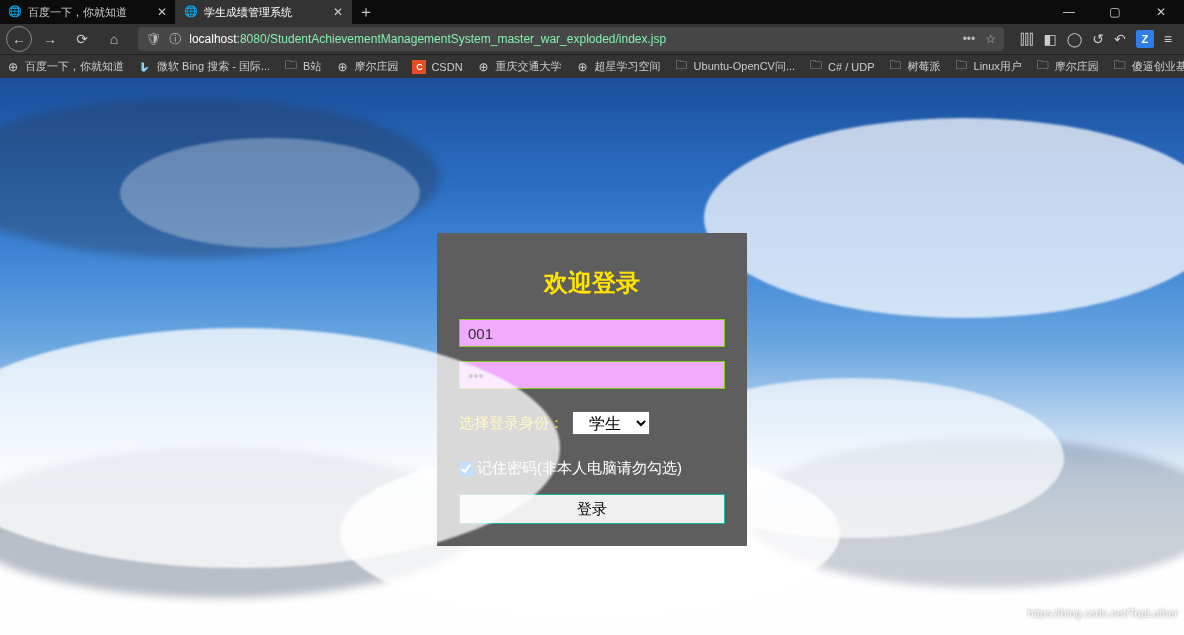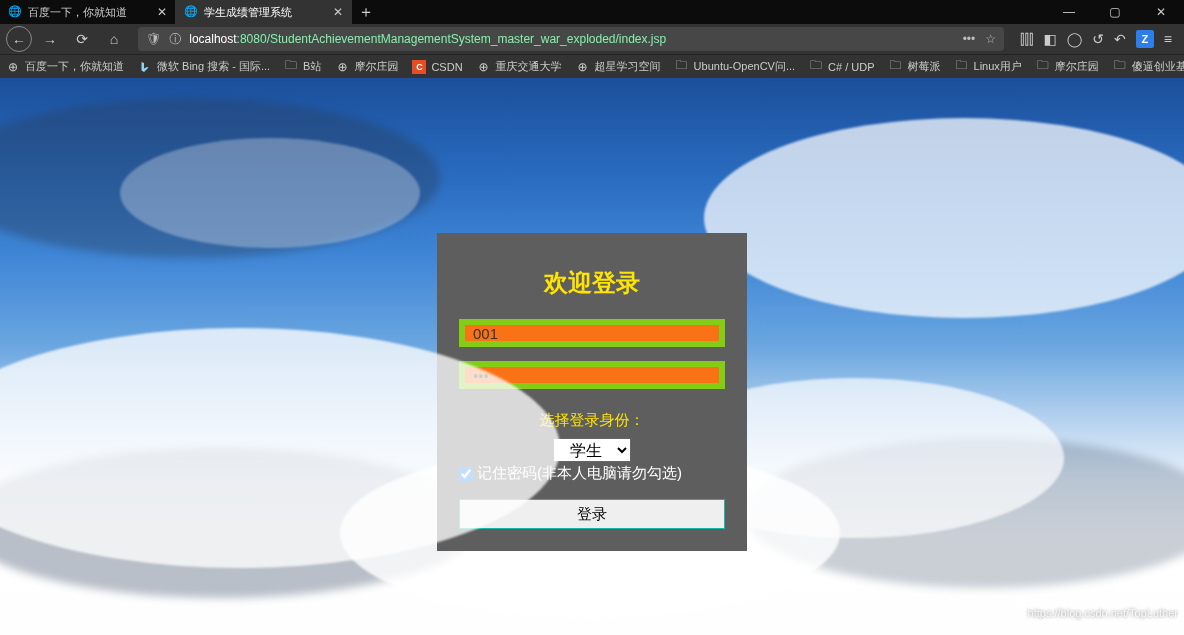--- a/index.html
+++ b/index.html
@@ -118,24 +118,24 @@
 
   .login-panel {
     position:absolute; left:50%; top:155px; transform:translateX(-50%);
     width:310px; background:#5e5e5e; padding:22px; color:#fff;
   }
   .login-title {
     text-align:center; color:#ffe400; font-size:24px; font-weight:bold;
     margin:12px 0 20px;
   }
   .login-input {
-    width:100%; height:28px; background:#f97316; border:6px solid #84cc16;
+    width:100%; height:28px; background:#f0abfc; border:1px solid #84cc16;
     margin-bottom:14px; padding:8px 8px; font-size:15px; color:#333;
   }
-  .role-row { display:flex; align-items:center; gap:8px; margin:8px 0 2px;flex-direction:column; }
+  .role-row { display:flex; align-items:center; gap:8px; margin:8px 0 24px; }
   .role-label { color:#ffe400; font-size:15px; }
   .role-select {
     height:24px; border:1px solid #666; background:#fff; font-size:16px; padding:0 4px;text-align:center;
   }
   .remember-row { display:flex; align-items:center; gap:4px; font-size:15px; color:#fff; margin-bottom:16px; }
   .remember-row input { width:14px; height:14px; }
   .login-btn {
     width:100%; height:30px; background:#efefef; border:1px solid #14b8a6;
     font-size:15px; cursor:pointer;
   }

